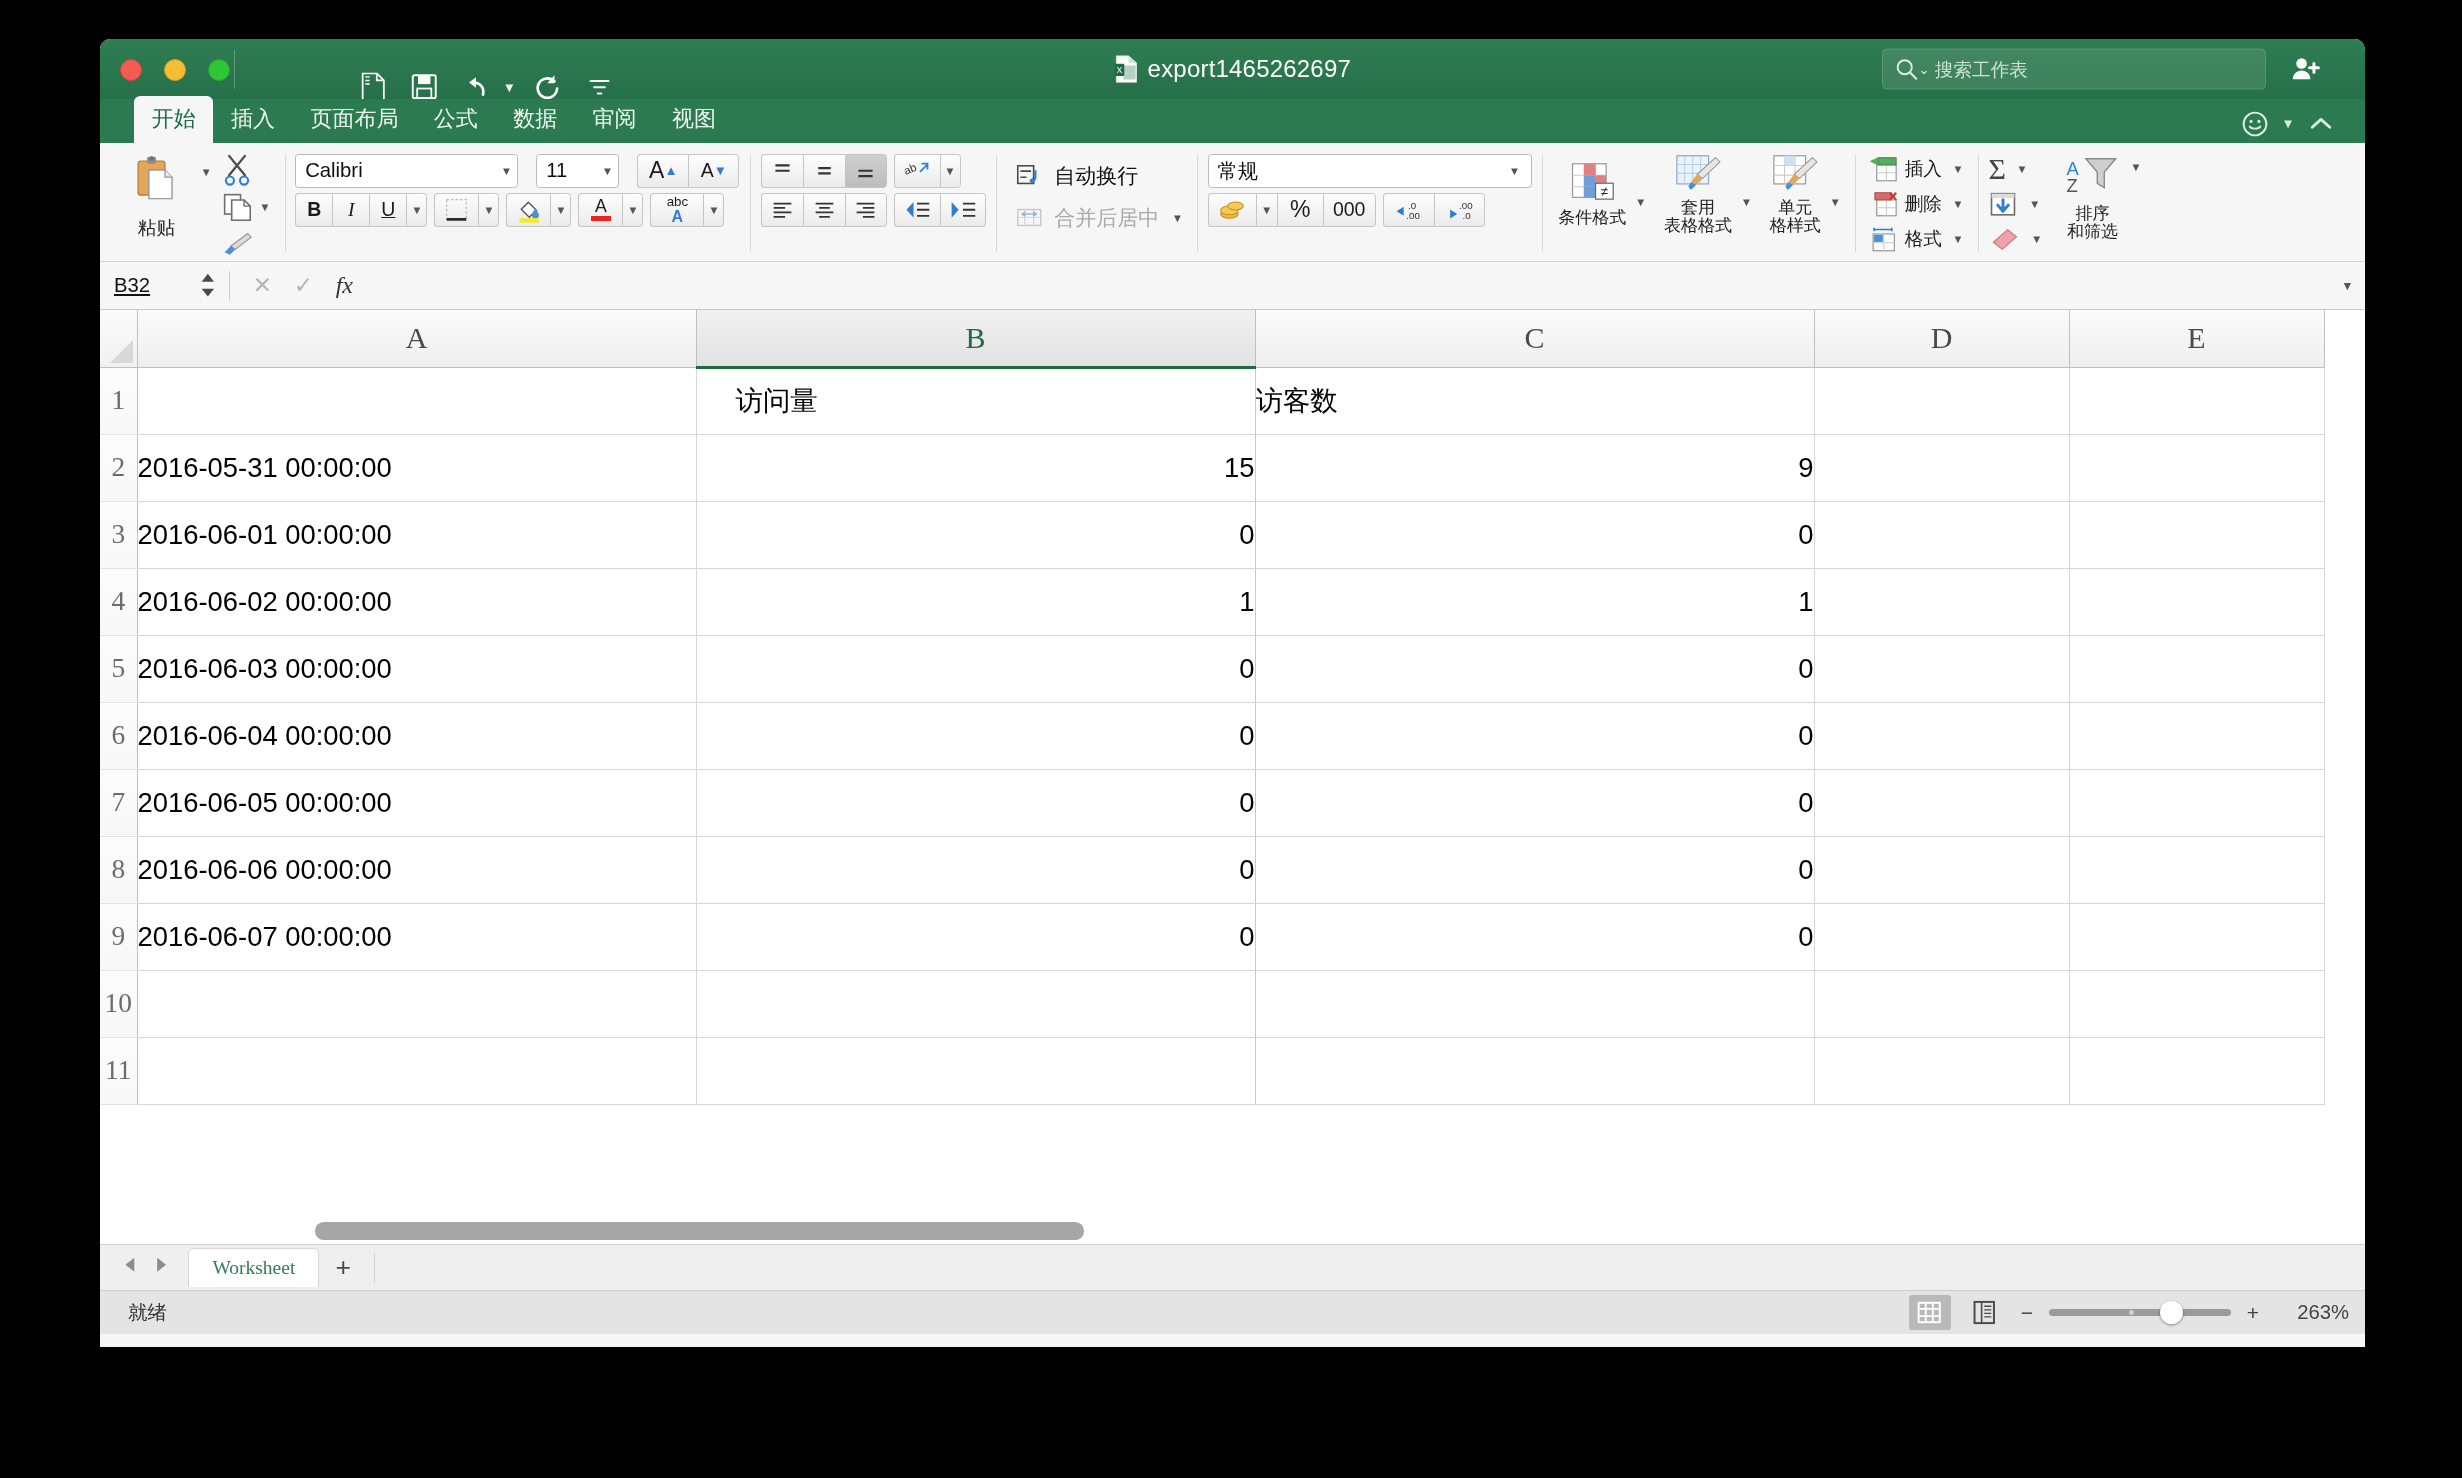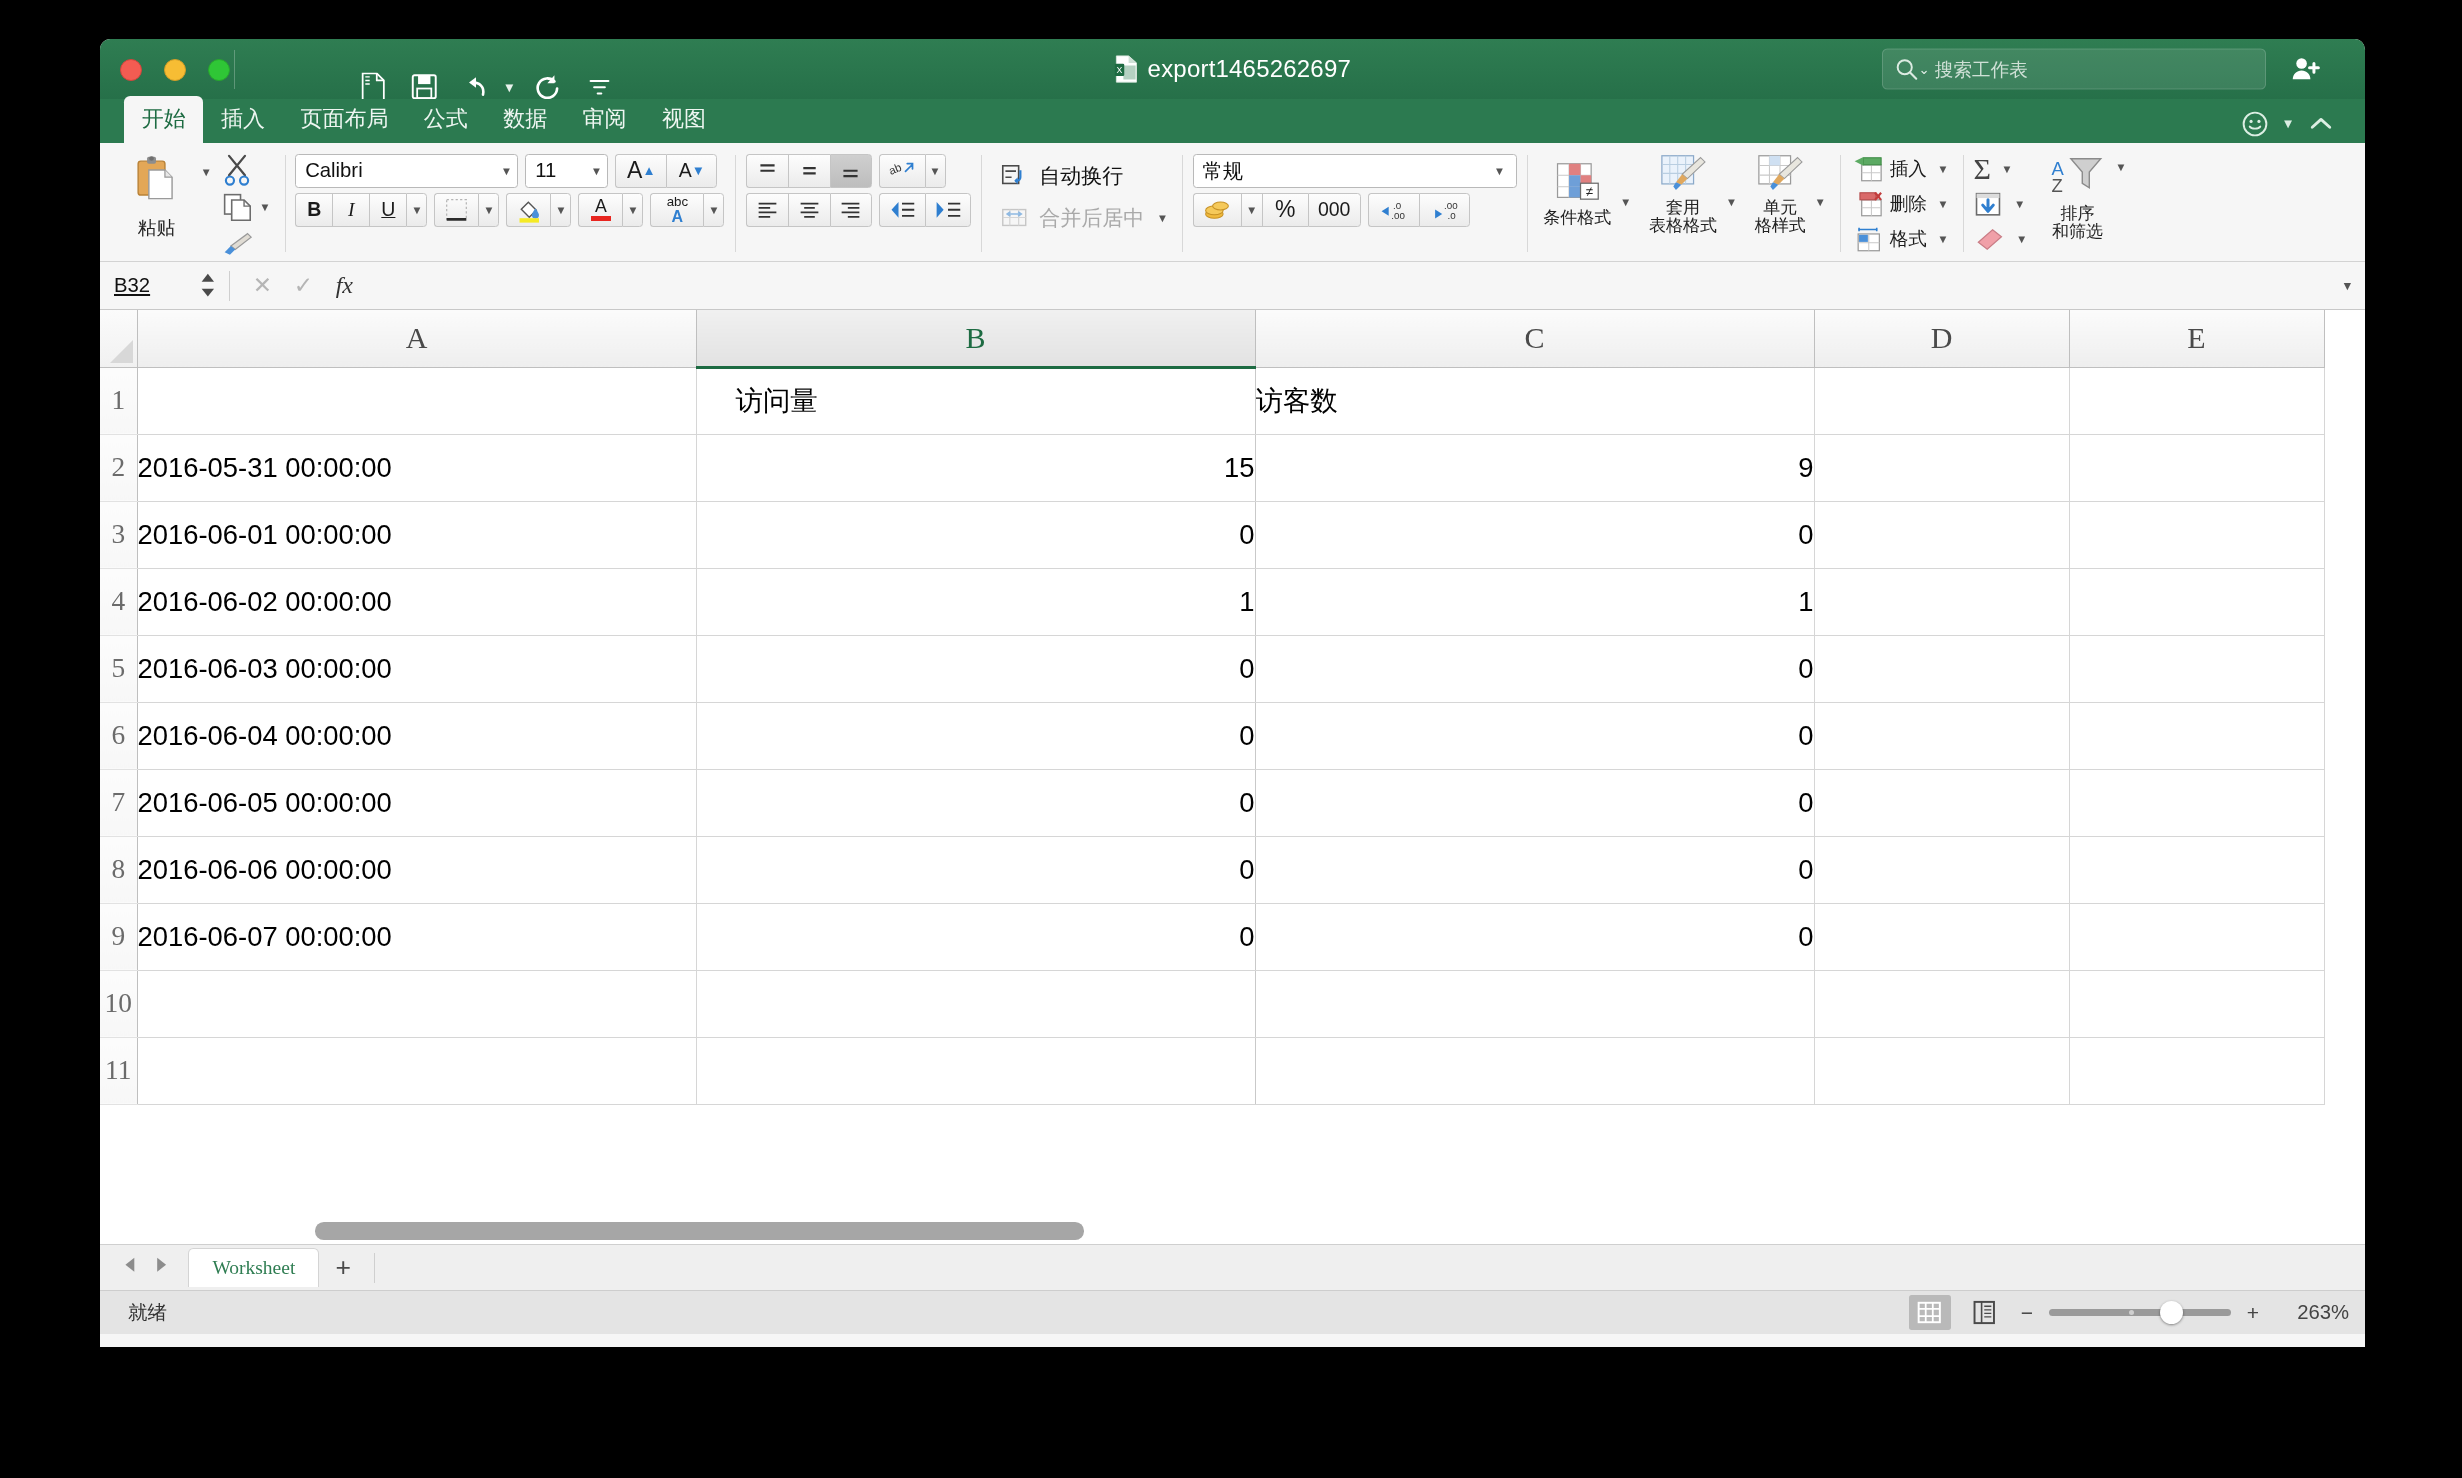--- a/index.html
+++ b/index.html
@@ -44,21 +44,21 @@
     width:384px; height:41px; border-radius:5.3px;
     background:rgba(255,255,255,.10);
     border:0.9px solid rgba(255,255,255,.16);
     display:flex; align-items:center; padding:0 12.4px; gap:5.3px; cursor:text;
   }
   .search-ph { color:#cfe0d6; font-size:18.6px; }
   .adduser { position:absolute; right:39px; top:50%; transform:translateY(-50%); width:41px;height:41px;
              display:flex;align-items:center;justify-content:center;cursor:pointer; }
 
   
-  .tabs { position:relative; height:44px; background:#2c7a50; display:flex; align-items:flex-end; padding-left:24px; }
+  .tabs { position:relative; height:44px; background:#2c7a50; display:flex; align-items:flex-end; padding-left:34px; }
   .tab { padding:8px 17.7px 8.8px; font-size:22px; color:#eef6f1; cursor:pointer; border-radius:6.2px 6.2px 0 0; }
   .tab.active { background:#f6f6f6; color:#1d6b42; }
   .tabs-right { position:absolute; right:30px; bottom:5.3px; display:flex; align-items:center; gap:12.4px; }
   .smiley-car { color:#dceee3; font-size:13.3px; }
 
   
   .ribbon { position:relative; height:119px; background:#f6f6f6; border-bottom:0.9px solid #d3d3d3;
             display:flex; align-items:stretch; padding:5.3px 0 0 5.3px; }
   .rg { display:flex; align-items:flex-start; padding:0 10.6px; position:relative; }
   .rg + .rg::before { content:""; position:absolute; left:0; top:7px; bottom:8.8px; width:0.9px; background:#d8d8d8; }
@@ -289,21 +289,21 @@
                 <path d="M30 3l4 4-18 14-5-4z" fill="#e0dcd4" stroke="#9a9a9a" stroke-width="1.4"></path>
                 <path d="M11 17l5 4-6 6-6-3z" fill="#4a90d9"></path>
               </svg>
           </div>
         </div>
       </div>
     </div>
 
     <div class="rg">
       <div class="col" style="gap:5.3px; padding-top:5.3px;">
-        <div class="row" style="gap:7px;">
+        <div class="row" style="gap:18px;">
           <div class="inp" style="width:223px;">
             <span>Calibri</span>
             <span class="caret">▼</span>
           </div>
           <div class="inp" style="width:83px;">
             <span>11</span>
             <span class="caret">▼</span>
           </div>
           <div class="seg">
             <div class="sb" style="min-width:51px;">

